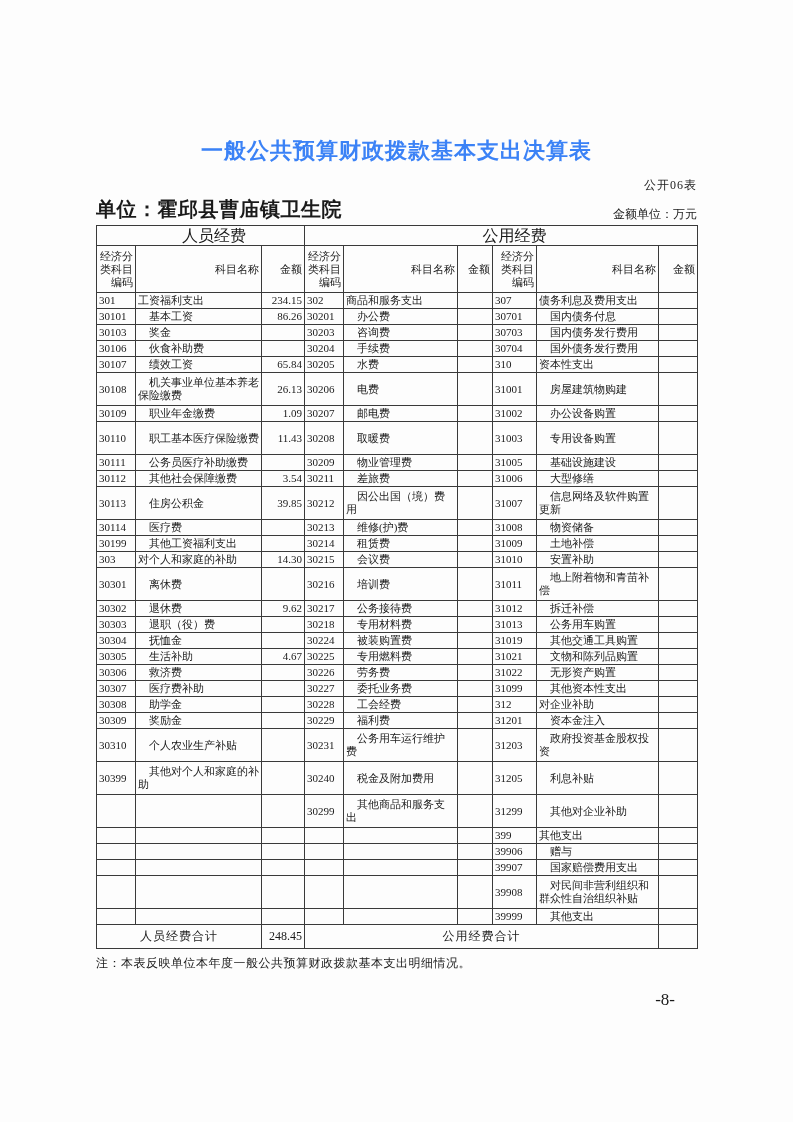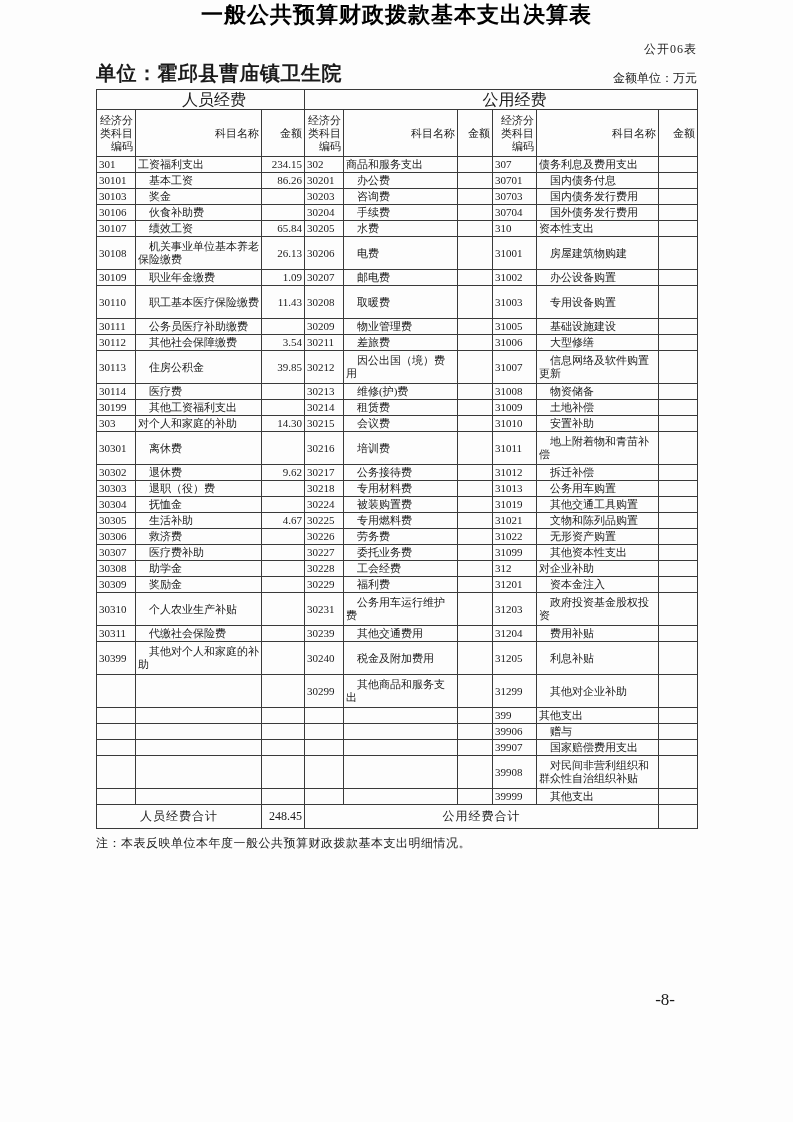--- a/index.html
+++ b/index.html
@@ -8,26 +8,27 @@
     width: 793px; height: 1122px;
     background: #fdfdfd;
     position: relative;
     margin: 0 auto;
     font-family: "Liberation Serif", serif;
     color: #1a1a1a;
     overflow: hidden;
   }
   .content { width: 601px; margin: 0 auto; position: relative; }
   .doc-title {
+    padding-top: 136px;
     text-align: center;
     font-family: Liberation Serif, serif;
     font-weight: bold;
     font-size: 22px;
     letter-spacing: 1px;
-    color: #000000;
+    color: #3b82f6;
   }
   .form-label {
     text-align: right;
     font-size: 12px;
     margin-top: 11px;
     letter-spacing: 1px;
   }
   .meta-row {
     display: flex;
     justify-content: space-between;
@@ -372,31 +373,20 @@
             <td class="code">30310</td>
             <td class="name ind">个人农业生产补贴</td>
             <td class="amt"></td>
             <td class="code">30231</td>
             <td class="name ind">公务用车运行维护费</td>
             <td class="amt"></td>
             <td class="code">31203</td>
             <td class="name ind">政府投资基金股权投资</td>
             <td class="amt"></td>
           </tr>
-          <tr class="row-single">
-            <td class="code">30311</td>
-            <td class="name ind">代缴社会保险费</td>
-            <td class="amt"></td>
-            <td class="code">30239</td>
-            <td class="name ind">其他交通费用</td>
-            <td class="amt"></td>
-            <td class="code">31204</td>
-            <td class="name ind">费用补贴</td>
-            <td class="amt"></td>
-          </tr>
           <tr class="row-double">
             <td class="code">30399</td>
             <td class="name ind">其他对个人和家庭的补助</td>
             <td class="amt"></td>
             <td class="code">30240</td>
             <td class="name ind">税金及附加费用</td>
             <td class="amt"></td>
             <td class="code">31205</td>
             <td class="name ind">利息补贴</td>
             <td class="amt"></td>

